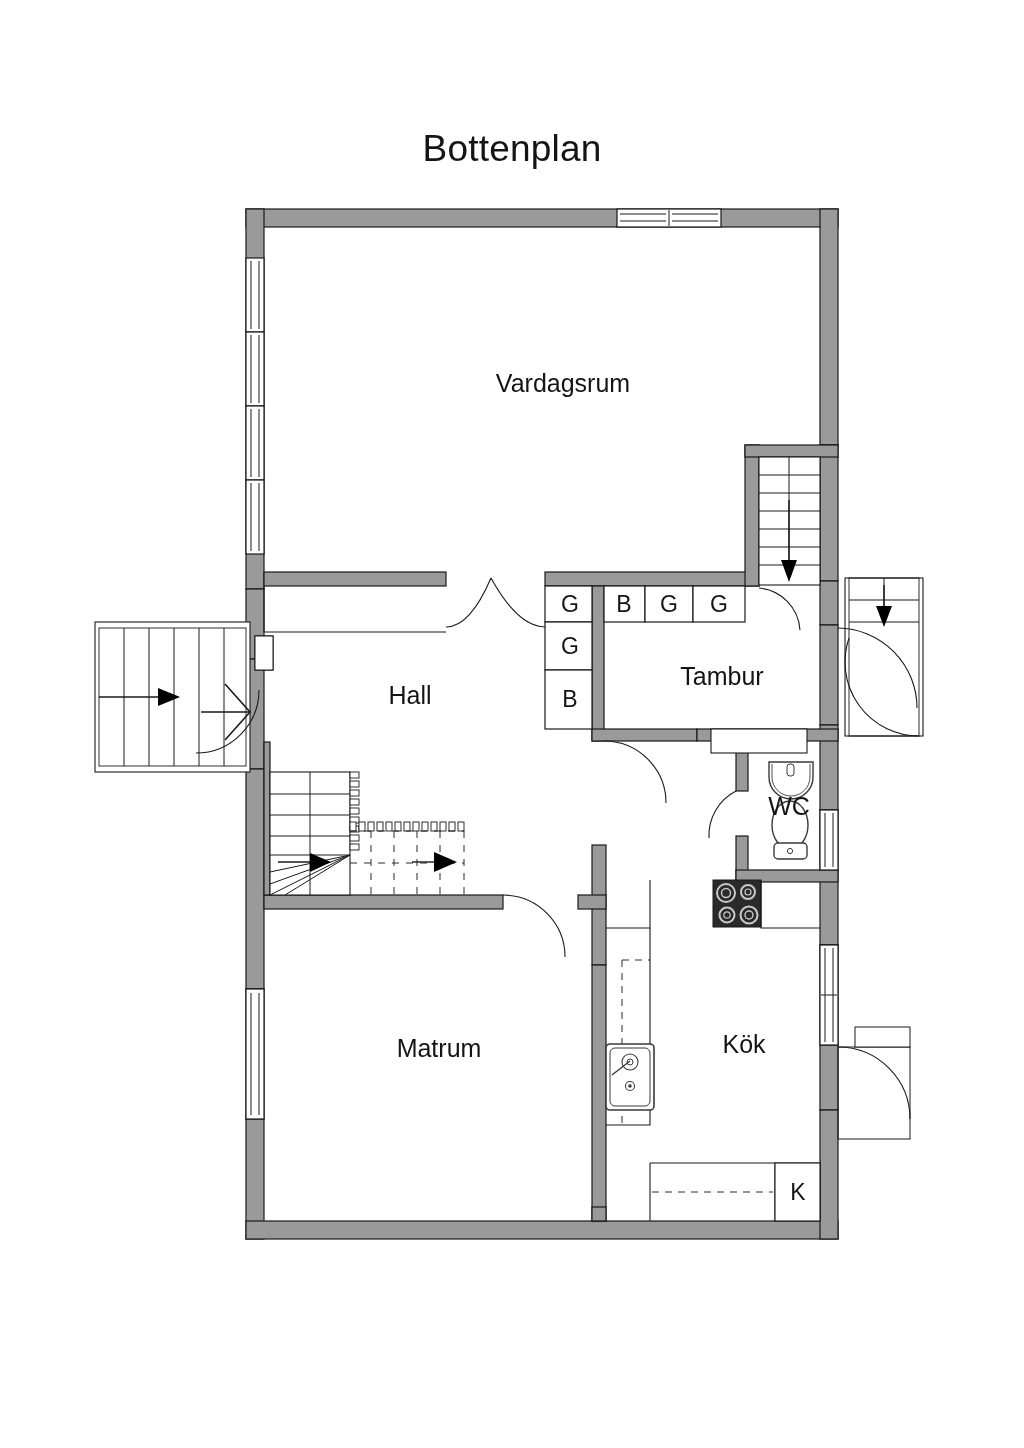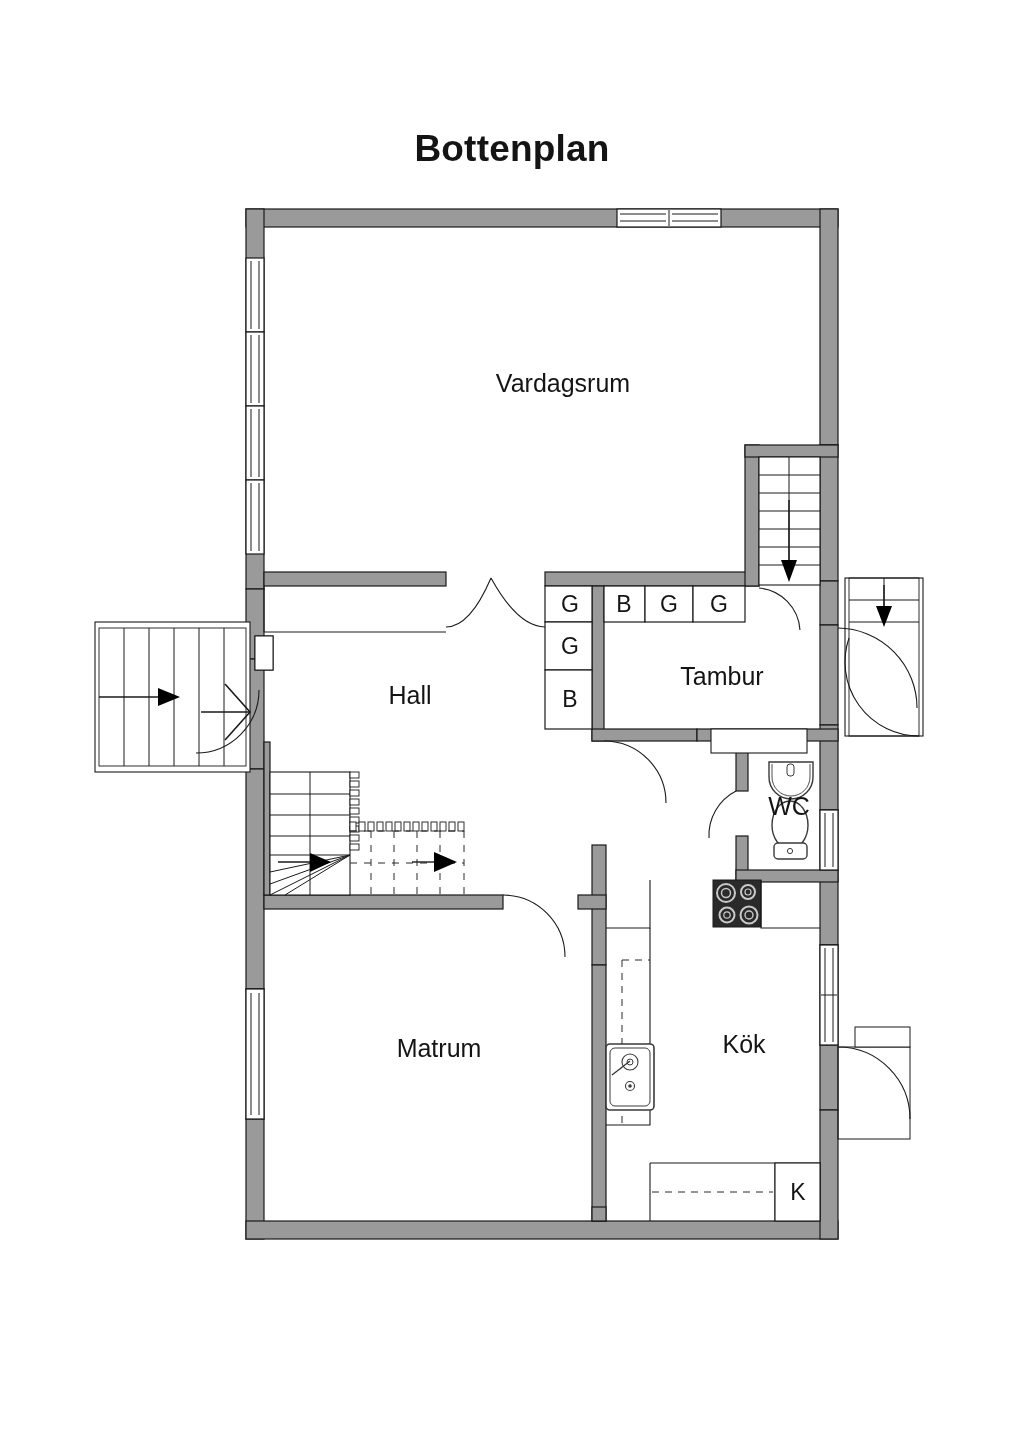--- a/index.html
+++ b/index.html
@@ -1,21 +1,21 @@
 <!DOCTYPE html>
 <html><head>
 <meta charset="utf-8">
 <title>Bottenplan</title>
 <style>
   html,body{margin:0;padding:0;background:#ffffff;}
   body{width:1024px;height:1448px;font-family:"Liberation Sans",sans-serif;overflow:hidden;}
   #plan-root{position:relative;width:1024px;height:1448px;background:#ffffff;}
   #plan-title{
     position:absolute;left:0;top:128px;width:1024px;text-align:center;
-    font-size:37px;font-weight:700;color:#141414;letter-spacing:.2px;
+    font-size:37px;font-weight:400;color:#141414;letter-spacing:.2px;
     font-family:"Liberation Sans",sans-serif;
   }
   #floorplan-svg{position:absolute;left:0;top:0;width:1024px;height:1448px;}
   .room-label{
     font-family:"Liberation Sans",sans-serif;
     font-size:25px;fill:#141414;text-anchor:middle;dominant-baseline:middle;
   }
   .closet-label{
     font-family:"Liberation Sans",sans-serif;
     font-size:23px;fill:#141414;text-anchor:middle;dominant-baseline:middle;

